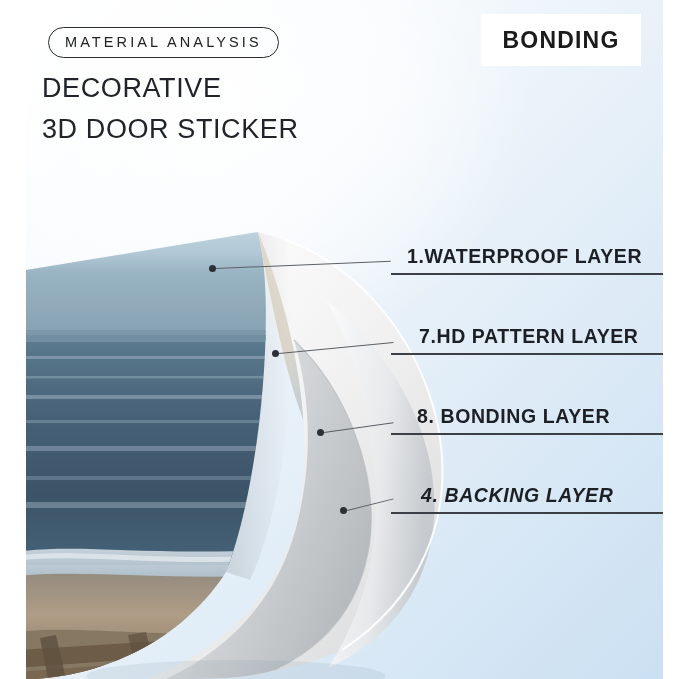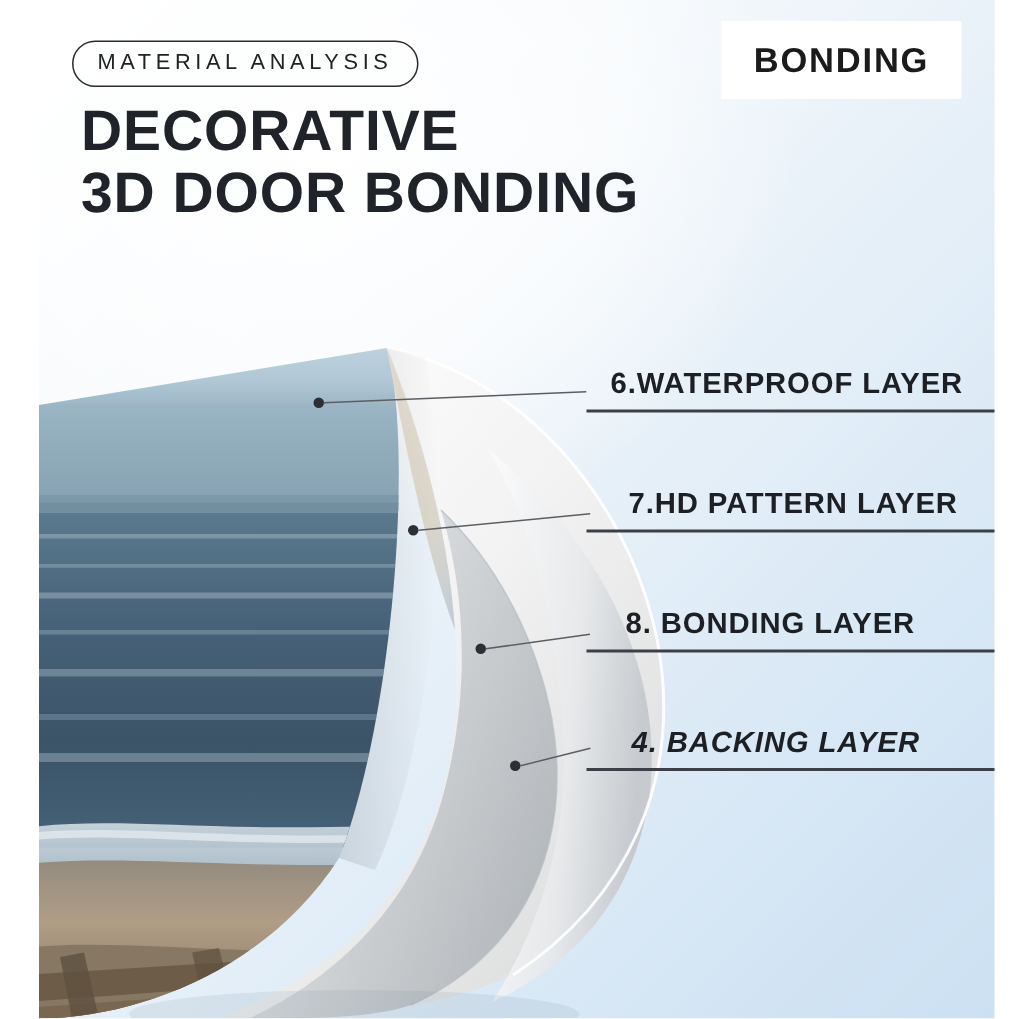--- a/index.html
+++ b/index.html
@@ -37,25 +37,25 @@
     border-radius: 16px;
     padding: 6px 16px 7px 16px;
     font-size: 14.5px;
     letter-spacing: 3.1px;
     color: #222;
     font-weight: 400;
     white-space: nowrap;
   }
   #title {
     position: absolute;
-    left: 28px;
+    left: 16px;
     top: 68px;
-    font-size: 38px;
+    font-size: 27px;
     line-height: 41px;
-    font-weight: 700;
+    font-weight: 400;
     letter-spacing: 0.6px;
     color: #20242a;
     white-space: nowrap;
   }
   #title .l2 { display: block; }
   #brand-box {
     position: absolute;
     right: 22px;
     top: 14px;
     width: 160px;
@@ -112,21 +112,21 @@
 <body>
 
 <div id="page">
 
   <div id="glow"></div>
 
   <div id="eyebrow">MATERIAL ANALYSIS</div>
 
   <div id="title">
     <span>DECORATIVE</span>
-    <span class="l2">3D DOOR BONDING</span>
+    <span class="l2">3D DOOR STICKER</span>
   </div>
 
   <div id="brand-box">
     <span class="brand-text">BONDING</span>
   </div>
 
   <div id="art">
     <svg width="679" height="499" viewBox="0 0 679 499" xmlns="http://www.w3.org/2000/svg">
       <defs>
 
@@ -243,21 +243,21 @@
 
         <path d="M 200,392 C 236,300 250,120 232,52 L 258,58 C 276,160 262,320 224,400 Z" fill="url(#edgeShade)" opacity="0.55"></path>
 
         <ellipse cx="210" cy="496" rx="150" ry="16" fill="#6f8596" opacity="0.12"></ellipse>
       </g>
     </svg>
   </div>
 
   <div class="dot" style="left:183px; top:265px;"></div>
   <div class="callout-line" style="left:190px; top:268px; width:175px; transform: rotate(-2.4deg); transform-origin: left center;"></div>
-  <div class="callout" style="left:381px; top:245px;">6.WATERPROOF LAYER</div>
+  <div class="callout" style="left:381px; top:245px;">1.WATERPROOF LAYER</div>
   <div class="callout-rule" style="left:365px; top:273px; width:275px;"></div>
 
   <div class="dot" style="left:246px; top:350px;"></div>
   <div class="callout-line" style="left:253px; top:353px; width:115px; transform: rotate(-5.5deg); transform-origin: left center;"></div>
   <div class="callout" style="left:393px; top:325px;">7.HD PATTERN LAYER</div>
   <div class="callout-rule" style="left:365px; top:353px; width:275px;"></div>
 
   <div class="dot" style="left:291px; top:429px;"></div>
   <div class="callout-line" style="left:298px; top:432px; width:70px; transform: rotate(-8deg); transform-origin: left center;"></div>
   <div class="callout" style="left:391px; top:405px;">8. BONDING LAYER</div>

